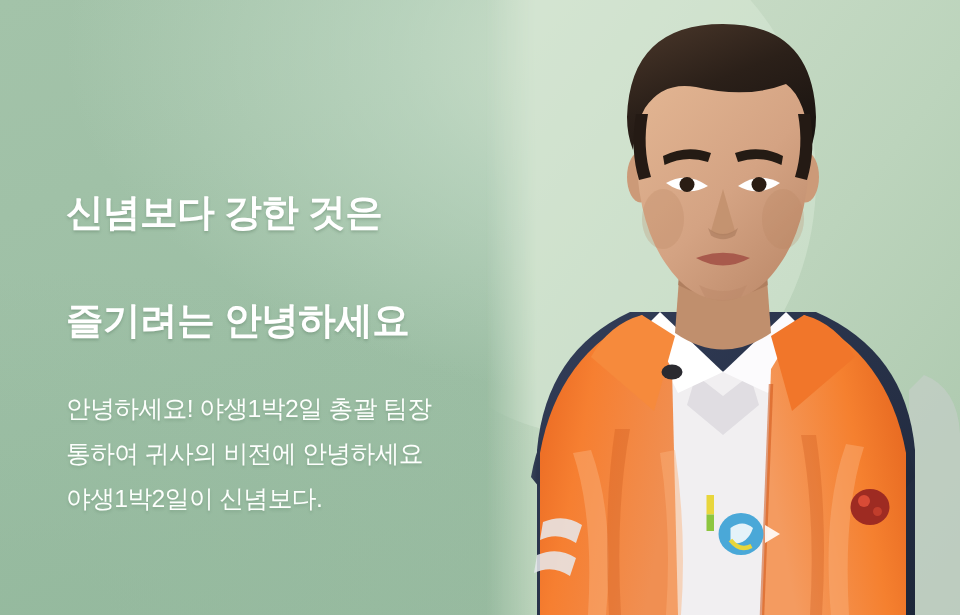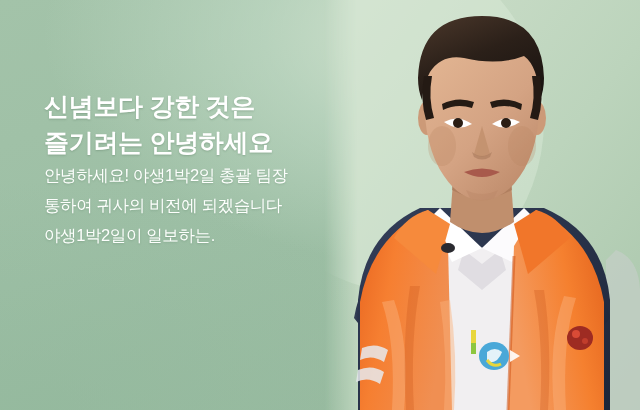--- a/index.html
+++ b/index.html
@@ -57,22 +57,23 @@
     z-index:5;
   }
   .headline {
     color:#ffffff;
     font-size:25px;
     font-weight:bold;
     line-height:36px;
     letter-spacing:-0.3px;
     text-shadow:0 1px 2px rgba(60,95,70,0.28);
     white-space:nowrap;
-  }
-  #body-copy { }
+    margin-top:36px;
+  }
+  #body-copy { margin-top:26px; }
   .body-line {
     color:#fdfffd;
     font-size:16.5px;
     font-weight:normal;
     line-height:30px;
     letter-spacing:-0.4px;
     text-shadow:0 1px 2px rgba(60,95,70,0.22);
     white-space:nowrap;
   }
 </style>
@@ -236,19 +237,19 @@
 
   <div id="copy">
 
     <div id="headline">
       <div class="headline">신념보다 강한 것은</div>
       <div class="headline">즐기려는 안녕하세요</div>
     </div>
 
     <div id="body-copy">
       <div class="body-line">안녕하세요! 야생1박2일 총괄 팀장</div>
-      <div class="body-line">통하여 귀사의 비전에 되겠습니다</div>
-      <div class="body-line">야생1박2일이 일보하는.</div>
+      <div class="body-line">통하여 귀사의 비전에 안녕하세요</div>
+      <div class="body-line">야생1박2일이 신념보다.</div>
     </div>
 
   </div>
 
 </div>
 
 </body></html>

